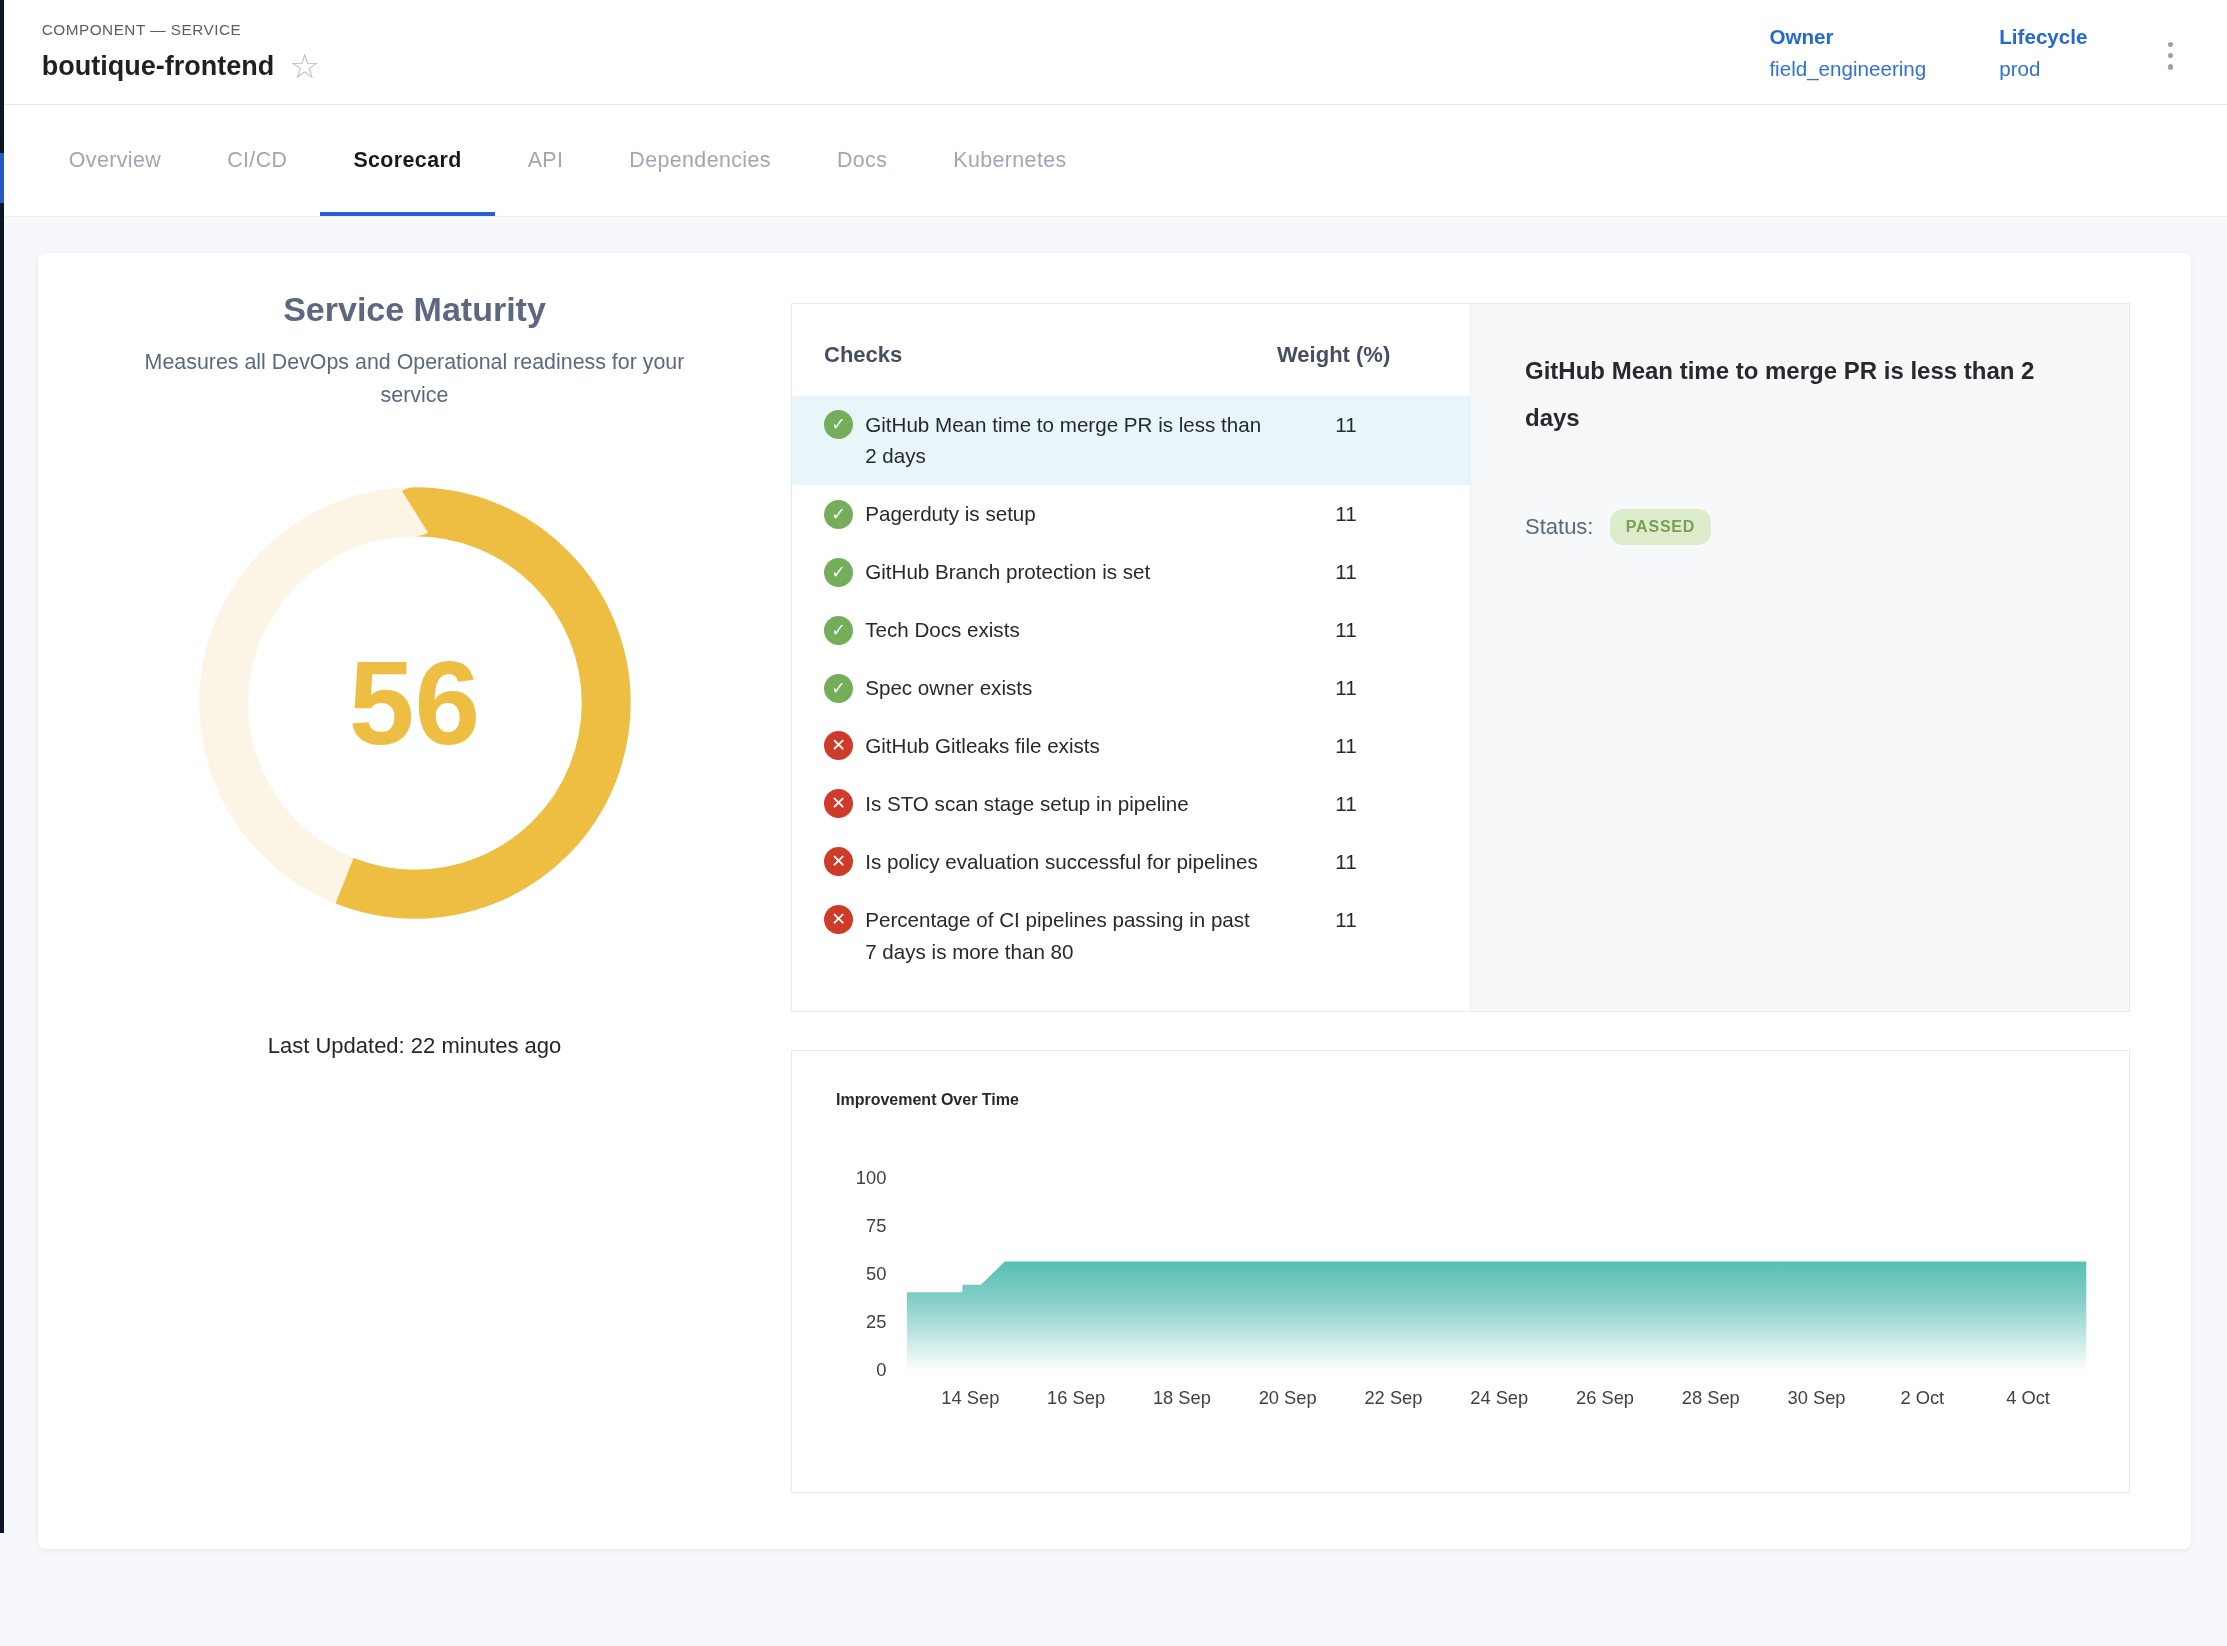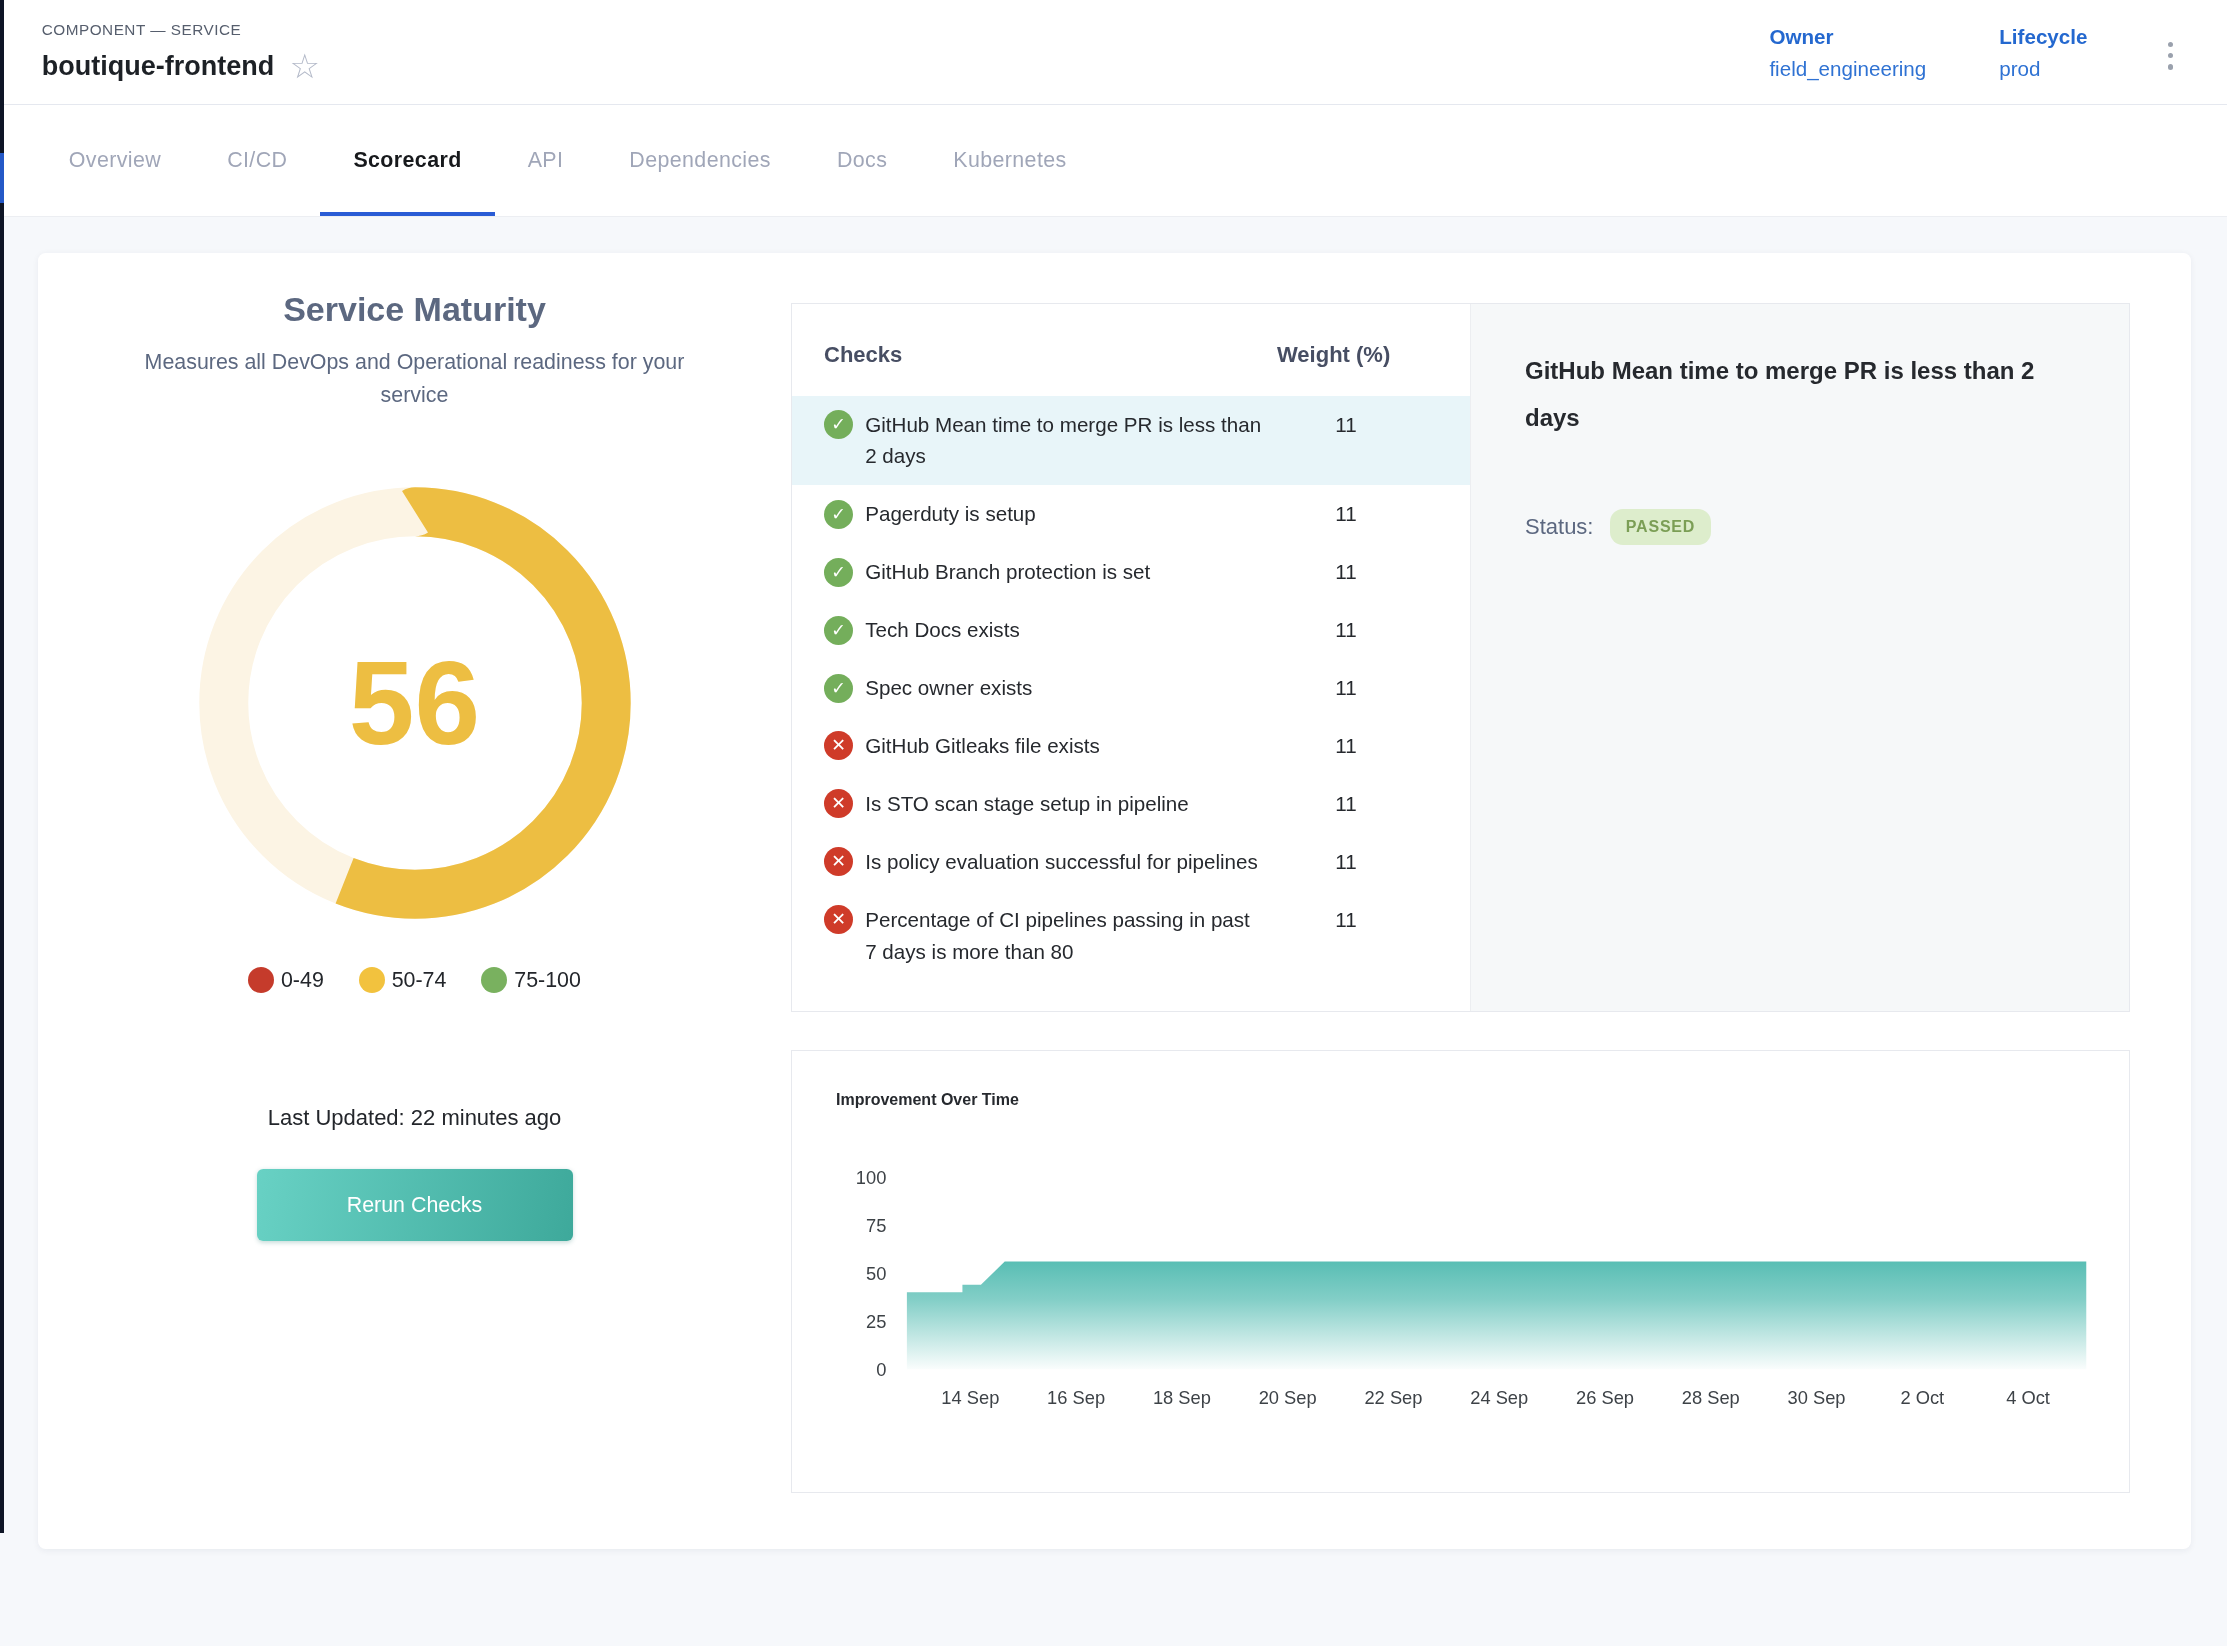--- a/index.html
+++ b/index.html
@@ -130,36 +130,21 @@
     <div class="left-col">
       <div class="m-title">Service Maturity</div>
       <div class="m-sub">Measures all DevOps and Operational readiness for your service</div>
       <div class="donut-wrap">
         <svg viewBox="0 0 570 570" width="436" height="436">
           <circle id="donut-track" cx="285" cy="285" r="250" fill="none" stroke-width="64" stroke="#fcf4e4"></circle>
           <circle id="donut-progress" cx="285" cy="285" r="250" fill="none" stroke-width="64" pathLength="100" stroke-dashoffset="25" stroke-dasharray="56 44" stroke="#edbe42"></circle>
         </svg>
         <div class="score" id="score-num" style="color: rgb(237, 190, 66);">56</div>
       </div>
-      <div class="legend" id="legend">
-          <div class="legend-item">
-    <span class="legend-dot" style="background-color: rgb(197, 59, 43);"></span>
-    <span class="legend-label">0-49</span>
-  </div>
-          <div class="legend-item">
-    <span class="legend-dot" style="background-color: rgb(242, 194, 62);"></span>
-    <span class="legend-label">50-74</span>
-  </div>
-          <div class="legend-item">
-    <span class="legend-dot" style="background-color: rgb(121, 177, 95);"></span>
-    <span class="legend-label">75-100</span>
-  </div>
-        </div>
       <div class="last-updated">Last Updated: 22 minutes ago</div>
-      <button class="rerun-btn">Rerun Checks</button>
     </div>
 
     <div class="right-col">
       <div class="checks-panel">
         <div class="checks-list">
           <div class="list-header">
             <div class="hdr-checks">Checks</div>
             <div class="hdr-weight">Weight (%)</div>
           </div>
           <div class="rows" id="check-rows">

